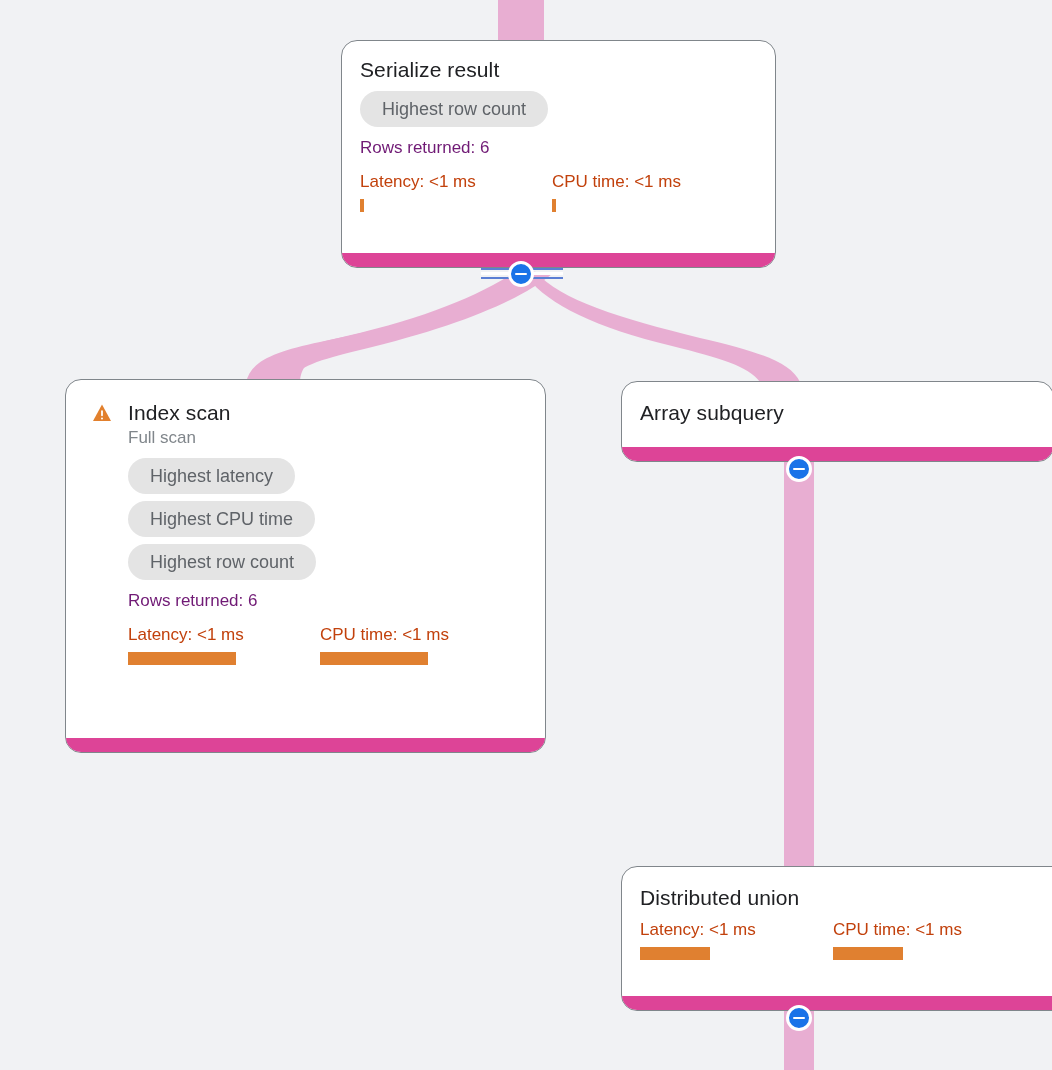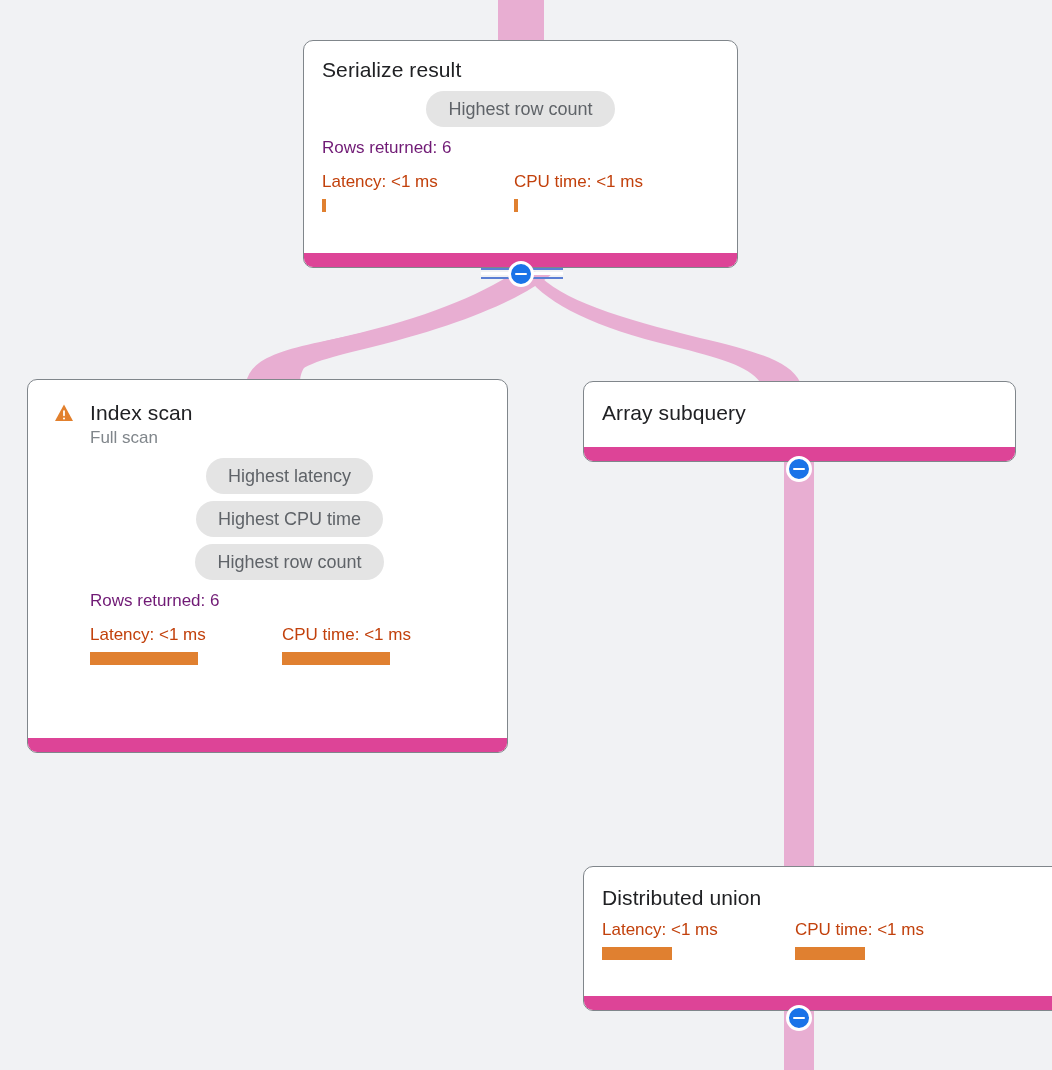--- a/index.html
+++ b/index.html
@@ -28,24 +28,25 @@
     height: 1070px;
     pointer-events: none;
   }
 
   
   .node {
     position: absolute;
     box-sizing: border-box;
     background: #ffffff;
     border: 1px solid #80868b;
-    border-radius: 10px;
+    border-radius: 16px;
     overflow: hidden;
     display: flex;
     flex-direction: column;
+    margin-left: 38px;
   }
   .node-body {
     padding: 16px 18px 14px 18px;
     flex: 1 1 auto;
   }
   .node-footer {
     height: 14px;
     flex: 0 0 auto;
     background: #dd4497;
   }
@@ -78,21 +79,21 @@
   .node-subtitle.muted {
     color: #80868b;
     margin-top: 0px;
   }
 
   
   .chips {
     margin-top: 8px;
     display: flex;
     flex-direction: column;
-    align-items: center;
+    align-items: flex-start;
     gap: 7px;
   }
   .chip {
     background: #e4e4e4;
     color: #5f6368;
     border-radius: 18px;
     font-size: 18px;
     line-height: 22px;
     padding: 7px 22px;
     white-space: nowrap;

